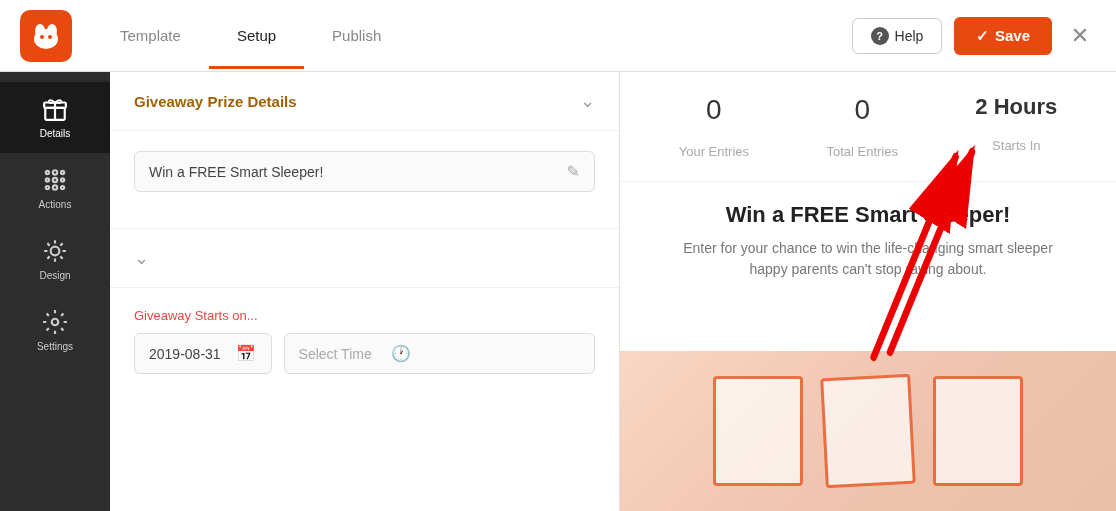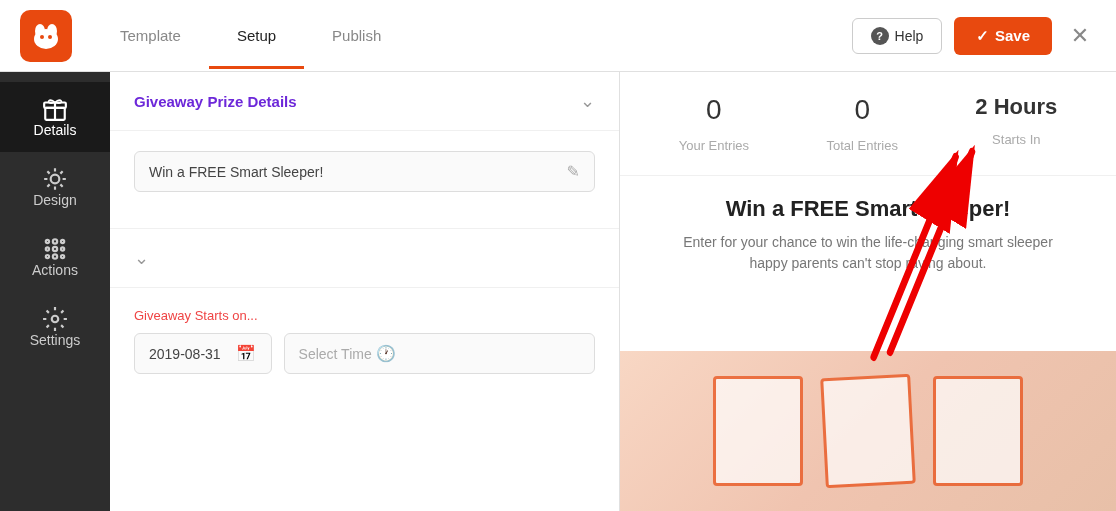--- a/index.html
+++ b/index.html
@@ -42,36 +42,36 @@
 
     
     .main { display: flex; flex: 1; overflow: hidden; }
 
     
     .sidebar {
       width: 110px; background: #2d2d2d; display: flex; flex-direction: column;
       align-items: center; padding-top: 10px; flex-shrink: 0;
     }
     .sidebar-item {
-      display: flex; flex-direction: column; align-items: center; gap: 0;
-      padding: 14px 10px; width: 100%; cursor: pointer; color: #ccc; font-size: 14px;
+      display: flex; flex-direction: column; align-items: center; gap: 6px;
+      padding: 14px 10px; width: 100%; cursor: pointer; color: #ccc; font-size: 10px;
     }
     .sidebar-item.active { background: #1a1a1a; color: #fff; }
     .sidebar-item svg { width: 26px; height: 26px; }
 
     
     .left-panel {
       width: 510px; background: #fff; border-right: 1px solid #e0e0e0;
       overflow-y: auto; padding: 0; flex-shrink: 0;
     }
     .section-header {
       display: flex; align-items: center; justify-content: space-between;
       padding: 18px 24px; border-bottom: 1px solid #f0f0f0; cursor: pointer;
     }
-    .section-title { font-size: 15px; font-weight: 600; color: #6d28d9; }
+    .section-title { font-size: 15px; font-weight: 600; color: #a16207; }
     .chevron { font-size: 18px; color: #999; }
     .section-content { padding: 20px 24px; }
 
     .prize-input-row {
       display: flex; align-items: center; gap: 10px;
       border: 1px solid #ddd; border-radius: 6px; padding: 10px 14px;
       margin-bottom: 16px; background: #fafafa;
     }
     .prize-input-text { flex: 1; font-size: 14px; color: #444; }
     .edit-icon { color: #aaa; font-size: 16px; cursor: pointer; }
@@ -85,39 +85,39 @@
     .section-divider { border: none; border-top: 1px solid #f0f0f0; margin: 0; }
 
     .giveaway-starts-label { font-size: 13px; color: #ef4444; margin-bottom: 10px; }
     .date-time-row { display: flex; align-items: center; gap: 12px; }
     .date-field {
       display: flex; align-items: center; gap: 16px;
       border: 1px solid #ddd; border-radius: 6px; padding: 10px 14px;
       background: #fafafa; font-size: 14px; color: #444;
     }
     .time-field {
-      display: flex; align-items: center; gap: 5px;
+      display: flex; align-items: center; gap: 20px;
       border: 1px solid #ddd; border-radius: 6px; padding: 10px 14px;
       background: #fafafa; font-size: 14px; color: #aaa; flex: 1;
     }
     .field-icon { font-size: 16px; color: #aaa; }
 
     
     .right-panel { flex: 1; background: #f5f5f5; position: relative; overflow: hidden; }
     .preview-card {
       background: #fff; margin: 0; position: relative;
       height: 100%;
     }
     .preview-stats {
       display: flex; justify-content: space-around; padding: 22px 20px;
       border-bottom: 1px solid #f0f0f0;
     }
     .stat-item { text-align: center; }
     .stat-number { font-size: 28px; font-weight: 300; color: #333; }
-    .stat-label { font-size: 13px; color: #aaa; margin-top: 12px; }
+    .stat-label { font-size: 13px; color: #aaa; margin-top: 18px; }
     .stat-highlight .stat-number { font-size: 22px; font-weight: 700; color: #333; }
 
     .preview-content { padding: 20px 30px; text-align: center; }
     .preview-title { font-size: 22px; font-weight: 800; color: #222; margin-bottom: 10px; }
     .preview-desc { font-size: 14px; color: #777; line-height: 1.5; max-width: 380px; margin: 0 auto; }
 
     .preview-image-area {
       position: absolute; bottom: 0; left: 0; right: 0; height: 160px;
       background: linear-gradient(135deg, #f8d7c4 0%, #f0c4b0 50%, #e8c0a8 100%);
       display: flex; align-items: center; justify-content: center; gap: 20px;
@@ -177,43 +177,43 @@
         <rect x="2" y="6" width="20" height="5" rx="1" fill="none" stroke="currentColor" stroke-width="2"></rect>
         <line x1="12" y1="6" x2="12" y2="22" stroke="currentColor" stroke-width="2"></line>
         <path d="M12 6C12 6 9 3 7 4C5 5 6 8 12 6Z" stroke="currentColor" stroke-width="1.5" fill="none"></path>
         <path d="M12 6C12 6 15 3 17 4C19 5 18 8 12 6Z" stroke="currentColor" stroke-width="1.5" fill="none"></path>
       </svg>
       <span>Details</span>
     </div>
 
     <div class="sidebar-item">
       <svg viewBox="0 0 24 24" fill="none" stroke="currentColor" stroke-width="2">
-        <circle cx="12" cy="12" r="4"></circle>
-        <path d="M12 2v3M12 19v3M2 12h3M19 12h3M4.93 4.93l2.12 2.12M16.95 16.95l2.12 2.12M4.93 19.07l2.12-2.12M16.95 7.05l2.12-2.12"></path>
-      </svg>
-      <span>Design</span>
-    </div>
-
-    <div class="sidebar-item">
-      <svg viewBox="0 0 24 24" fill="none" stroke="currentColor" stroke-width="2">
         <circle cx="12" cy="5" r="2"></circle>
         <circle cx="12" cy="12" r="2"></circle>
         <circle cx="12" cy="19" r="2"></circle>
         <circle cx="5" cy="5" r="1.5"></circle>
         <circle cx="5" cy="12" r="1.5"></circle>
         <circle cx="5" cy="19" r="1.5"></circle>
         <circle cx="19" cy="5" r="1.5"></circle>
         <circle cx="19" cy="12" r="1.5"></circle>
         <circle cx="19" cy="19" r="1.5"></circle>
       </svg>
       <span>Actions</span>
     </div>
 
     <div class="sidebar-item">
       <svg viewBox="0 0 24 24" fill="none" stroke="currentColor" stroke-width="2">
+        <circle cx="12" cy="12" r="4"></circle>
+        <path d="M12 2v3M12 19v3M2 12h3M19 12h3M4.93 4.93l2.12 2.12M16.95 16.95l2.12 2.12M4.93 19.07l2.12-2.12M16.95 7.05l2.12-2.12"></path>
+      </svg>
+      <span>Design</span>
+    </div>
+
+    <div class="sidebar-item">
+      <svg viewBox="0 0 24 24" fill="none" stroke="currentColor" stroke-width="2">
         <circle cx="12" cy="12" r="3"></circle>
         <path d="M12 1v3M12 20v3M4.22 4.22l2.12 2.12M17.66 17.66l2.12 2.12M1 12h3M20 12h3M4.22 19.78l2.12-2.12M17.66 6.34l2.12-2.12"></path>
       </svg>
       <span>Settings</span>
     </div>
   </div>
 
   <div class="left-panel">
 
     <div class="section-header">

